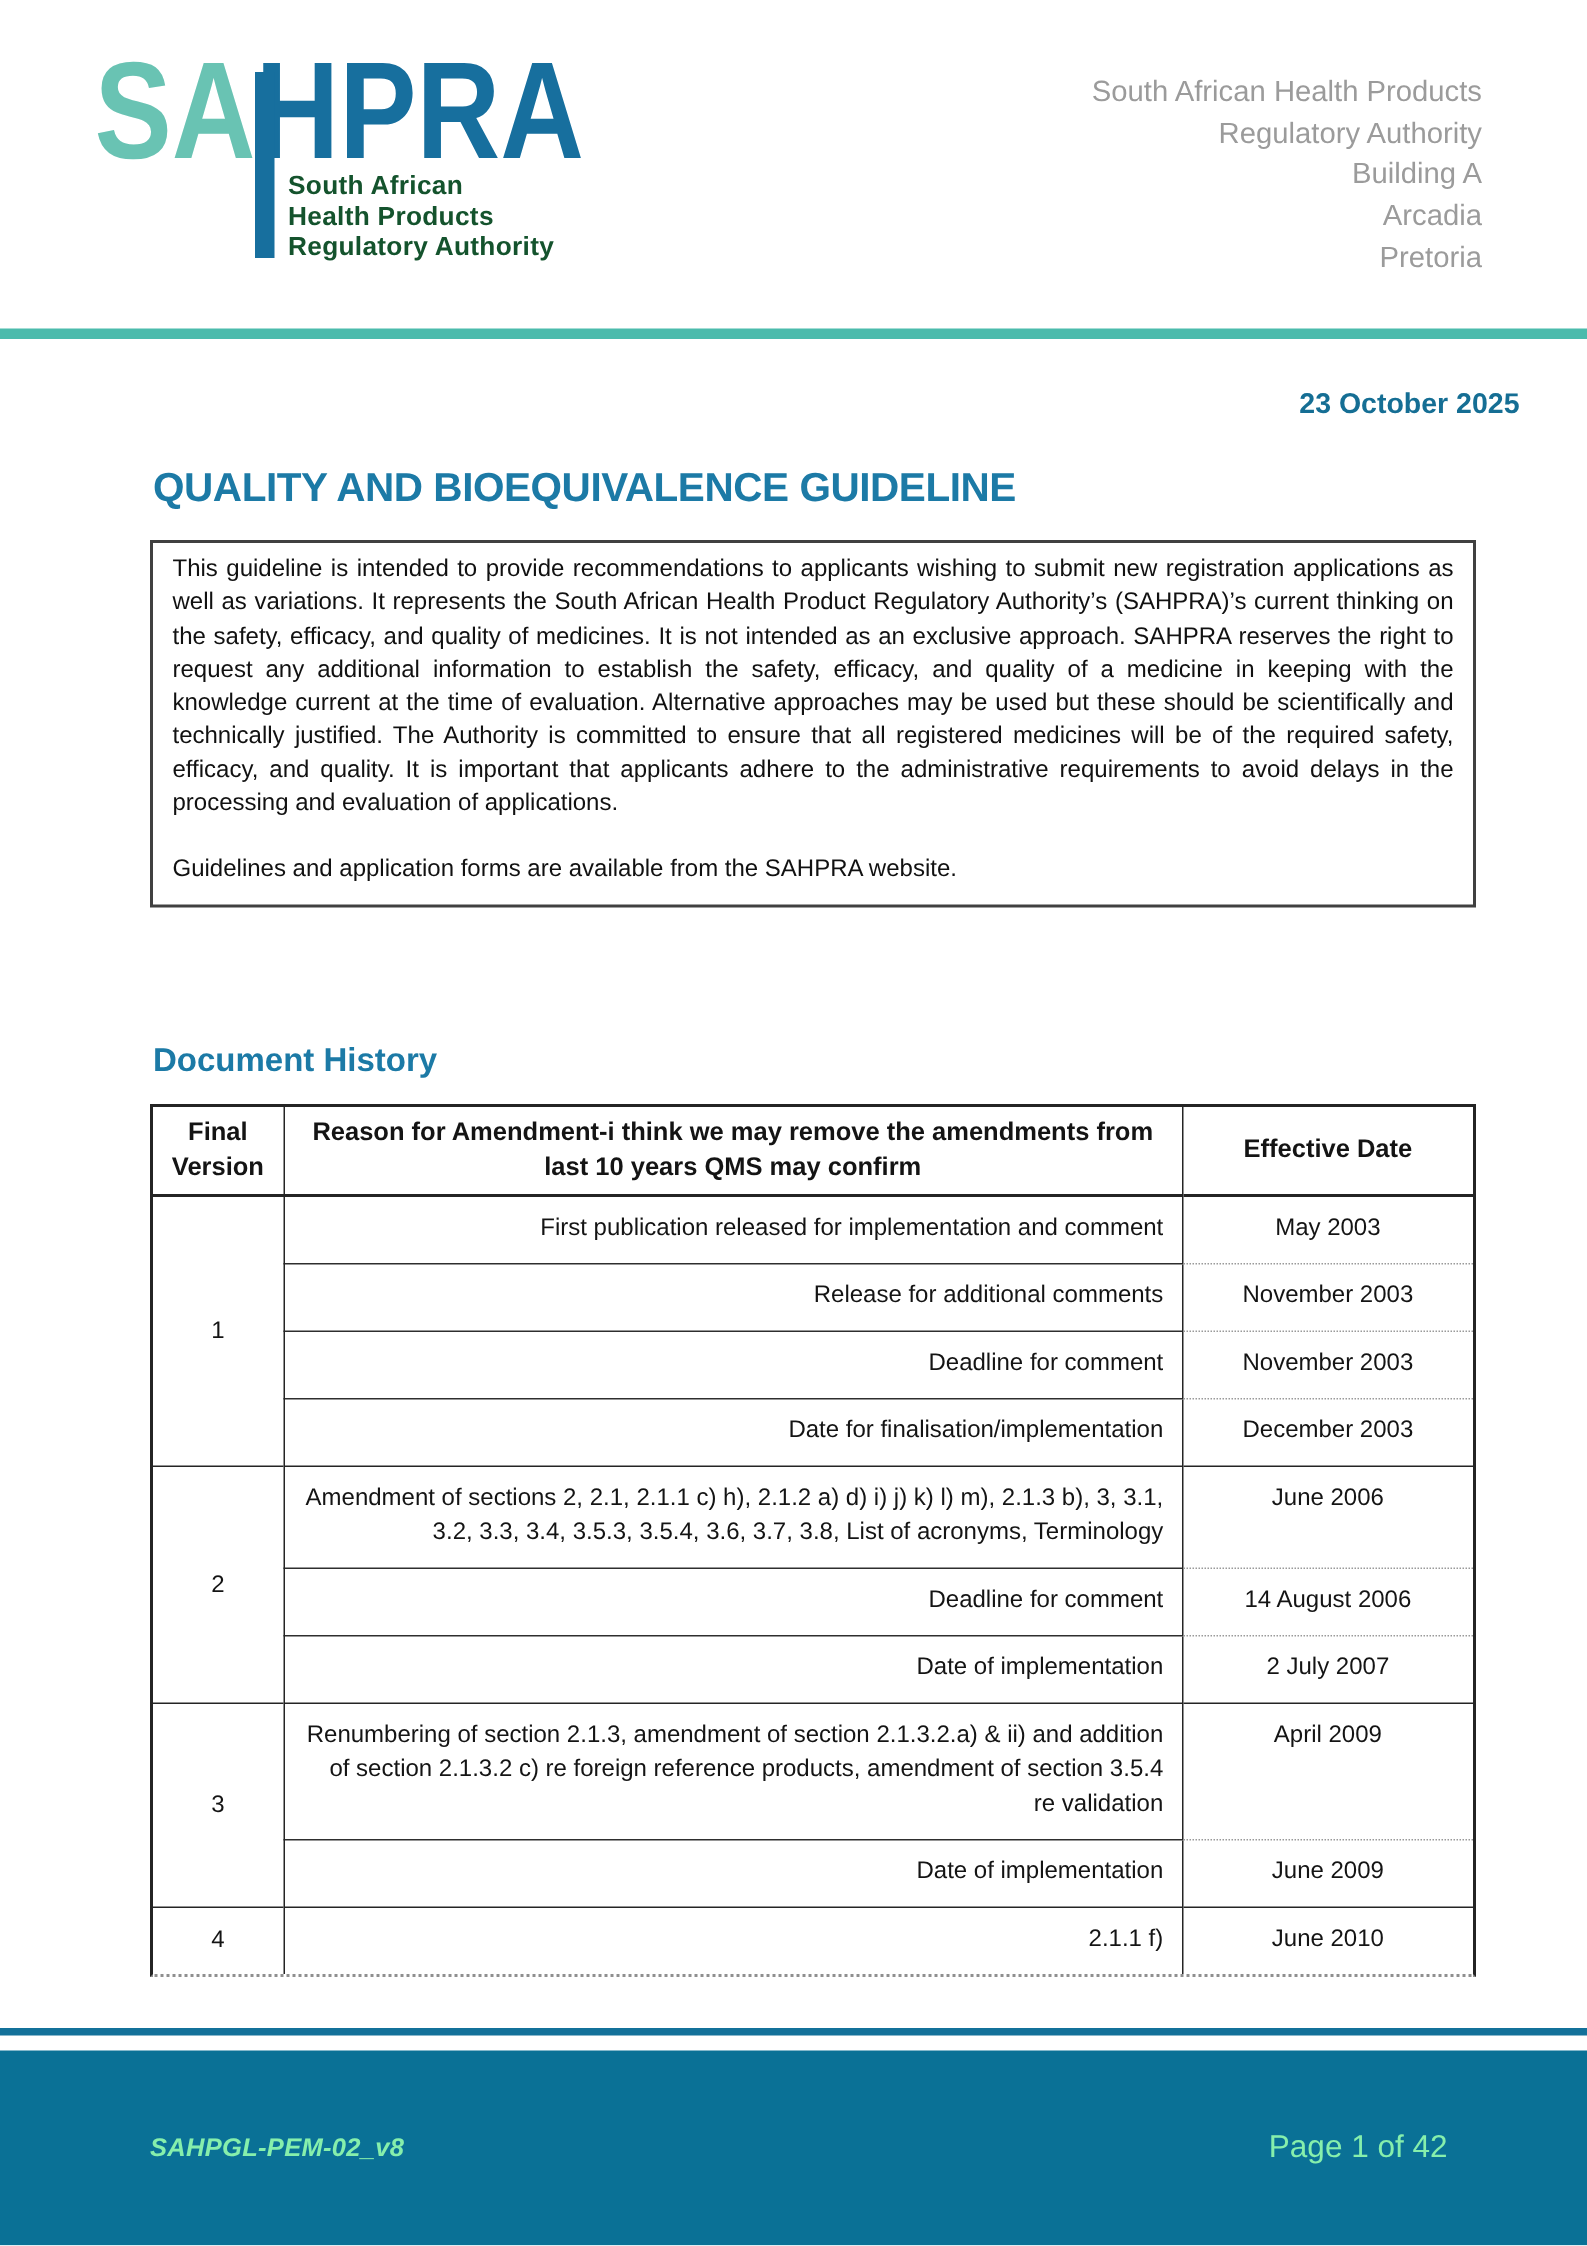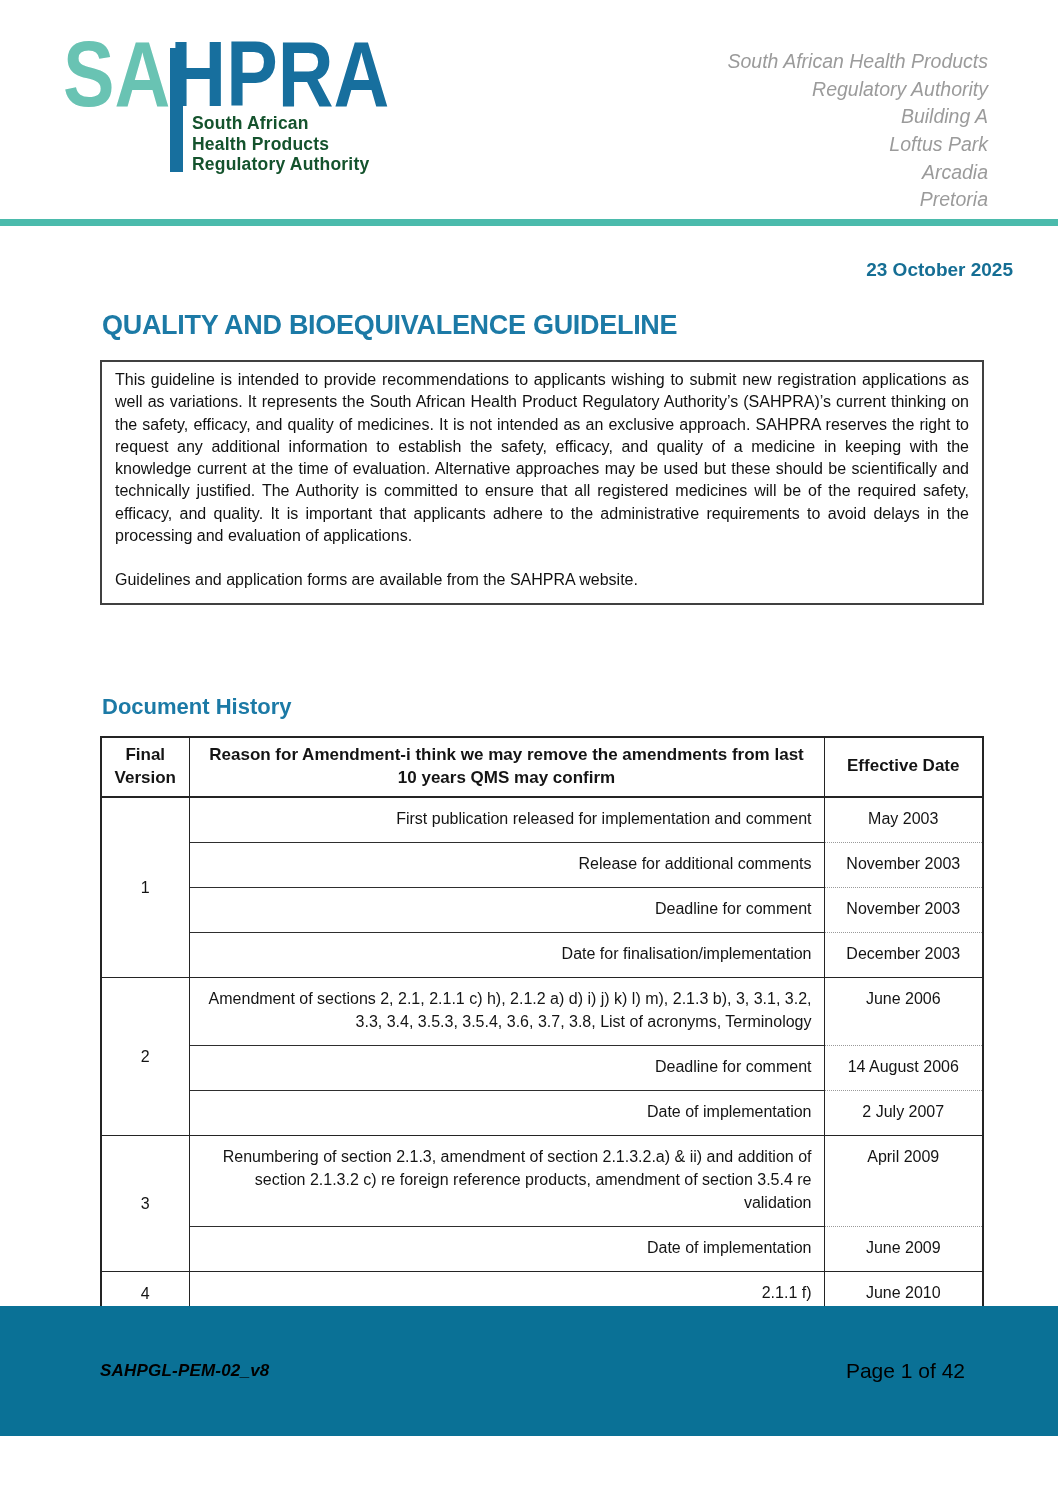--- a/index.html
+++ b/index.html
@@ -20,21 +20,21 @@
   .logo-hpra { color: #176f9e; }
   .logo-bar { position: absolute; left: 107px; top: 22px; width: 13px; height: 124px; background: #176f9e; }
   .logo-sub {
     position: absolute; left: 129px; top: 87px; color: #14532d;
     font-weight: bold; font-size: 17.5px; line-height: 1.18; letter-spacing: 0.2px;
   }
 
   
   .address {
     position: absolute; right: 70px; top: 48px; text-align: right;
-    color: #9b9b9b; font-size: 19.5px; line-height: 1.42; font-style: italic;
+    color: #9b9b9b; font-size: 19.5px; line-height: 1.42;
   }
 
   
   .rule { position: absolute; top: 219px; left: 0; width: 100%; height: 7px; background: #4bbbac; }
 
   
   .doc-date { position: absolute; top: 259px; right: 45px; font-size: 19px; font-weight: bold; color: #156e94; }
   .title { position: absolute; top: 310px; left: 102px; margin: 0; font-size: 27px; font-weight: bold; color: #1c7aa6; letter-spacing: -0.3px; }
 
   
@@ -52,34 +52,34 @@
     position: absolute; top: 736px; left: 100px; width: 884px;
     border: 2px solid #242424; border-bottom: 2px dotted #8f8f8f;
   }
   table { width: 100%; border-collapse: collapse; font-size: 16px; color: #141414; }
   th {
     font-size: 17px; font-weight: bold; text-align: center; vertical-align: middle;
     padding: 6px 8px; line-height: 1.35; border-bottom: 2px solid #242424;
   }
   td { line-height: 23px; text-align: right; }
   .c-ver  { width: 87px;  border-right: 1.5px solid #242424; }
-  .c-date { width: 158px; border-left: 1.5px solid #242424; }
+  .c-date { width: 194px; border-left: 1.5px solid #242424; }
   td.ver    { text-align: center; vertical-align: middle; }
   td.reason { padding: 9px 12px 12px; vertical-align: top; }
   td.date   { padding: 9px 6px 12px; text-align: center; vertical-align: top; }
   tr.sub td.reason { border-top: 1.4px solid #2e2e2e; }
   tr.sub td.date   { border-top: 1.4px dotted #9a9a9a; }
   tr.grp td { border-top: 1.6px solid #242424; }
 
   
   .footer-line { position: absolute; top: 1352px; left: 0; width: 100%; height: 5px; background: #13719a; }
   .footer {
-    position: absolute; top: 1306px; left: 0; width: 100%; height: 130px; background: #0a7196;
+    position: absolute; top: 1367px; left: 0; width: 100%; height: 130px; background: #0a7196;
     display: flex; align-items: center; justify-content: space-between;
-    padding: 0 93px 0 100px; color: #000000;
+    padding: 0 93px 0 100px; color: #86efac;
   }
   .doc-code { font-weight: bold; font-style: italic; font-size: 17px; letter-spacing: 0.2px; }
   .page-num { font-size: 21px; }
 </style>
 </head>
 <body>
 
 <div class="page">
 
   <div class="logo">
@@ -89,21 +89,20 @@
       <div>South African</div>
       <div>Health Products</div>
       <div>Regulatory Authority</div>
     </div>
   </div>
 
   <div class="address">
     <div>South African Health Products</div>
     <div>Regulatory Authority</div>
     <div>Building A</div>
-    <div>Loftus Park</div>
     <div>Arcadia</div>
     <div>Pretoria</div>
   </div>
 
   <div class="rule"></div>
 
   <div class="doc-date">23 October 2025</div>
 
   <h1 class="title">QUALITY AND BIOEQUIVALENCE GUIDELINE</h1>
 

